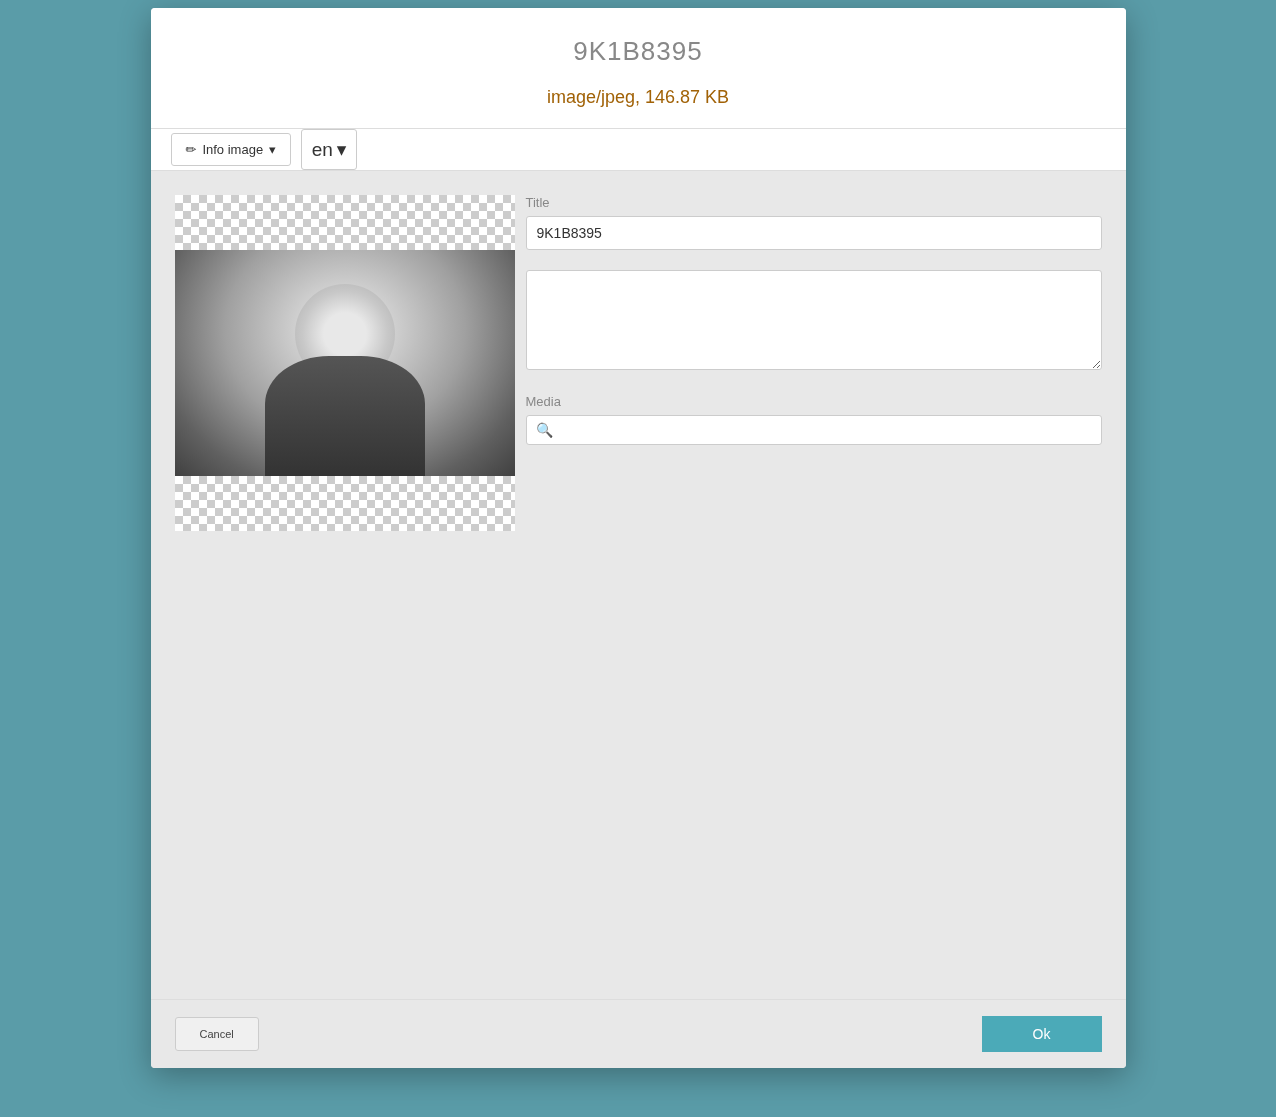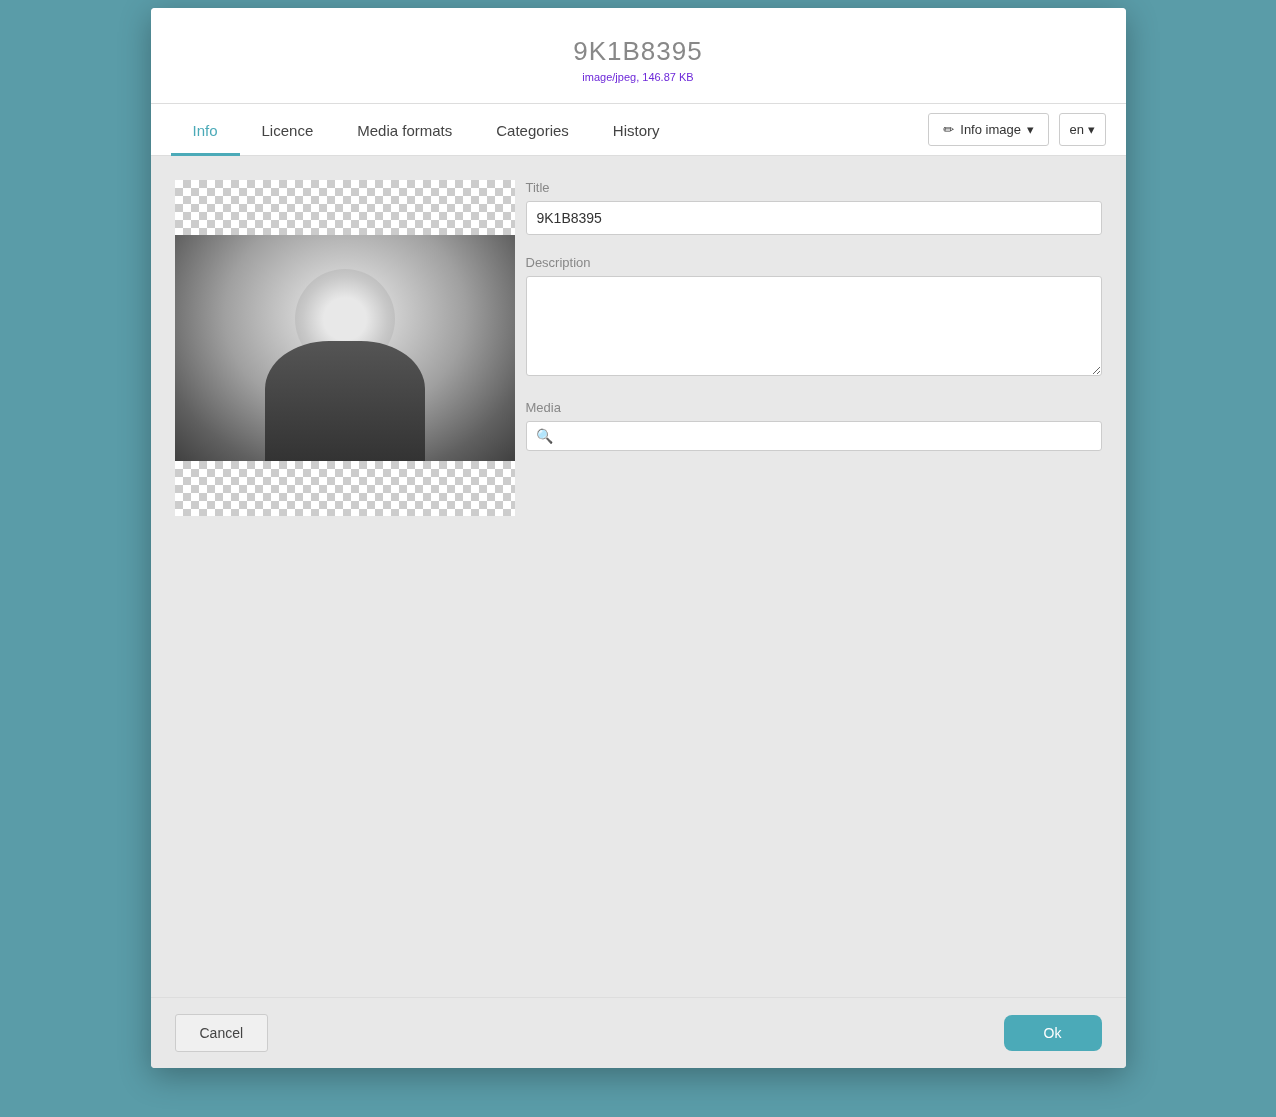--- a/index.html
+++ b/index.html
@@ -32,23 +32,23 @@
       padding: 28px 20px 20px;
       border-bottom: 1px solid #ddd;
     }
     .modal-title {
       font-size: 26px;
       color: #888;
       font-weight: 400;
       letter-spacing: 1px;
     }
     .modal-subtitle {
-      font-size: 11px;
-      color: #6d28d9;
-      margin-top: 4px;
+      font-size: 18px;
+      color: #a16207;
+      margin-top: 20px;
     }
 
     
     .tabs-bar {
       background: #fff;
       display: flex;
       align-items: center;
       padding: 0 20px;
       border-bottom: 1px solid #ddd;
     }
@@ -89,21 +89,21 @@
     }
 
     .lang-select {
       display: flex;
       align-items: center;
       gap: 4px;
       padding: 8px 10px;
       border: 1px solid #ccc;
       border-radius: 3px;
       background: #fff;
-      font-size: 13px;
+      font-size: 19px;
       color: #333;
       cursor: pointer;
     }
 
     
     .modal-body {
       display: flex;
       gap: 11px;
       padding: 24px 24px;
     }
@@ -258,53 +258,46 @@
       align-items: center;
       background: #e8e8e8;
       border-top: 1px solid #ddd;
     }
 
     .btn-cancel {
       padding: 10px 24px;
       border: 1px solid #ccc;
       border-radius: 3px;
       background: #f0f0f0;
-      font-size: 14px;
+      font-size: 11px;
       color: #444;
       cursor: pointer;
     }
 
     .btn-ok {
-      padding: 10px 40px;
+      padding: 10px 51px;
       border: none;
-      border-radius: 8px;
+      border-radius: 0;
       background: #4baab8;
       font-size: 14px;
       color: #fff;
       cursor: pointer;
     }
   </style>
 </head>
 <body>
 
 <div class="modal-overlay">
 
   <div class="modal-header">
     <div class="modal-title">9K1B8395</div>
     <div class="modal-subtitle">image/jpeg, 146.87 KB</div>
   </div>
 
   <div class="tabs-bar">
-    <div class="tabs-list">
-      <div class="tab active">Info</div>
-      <div class="tab">Licence</div>
-      <div class="tab">Media formats</div>
-      <div class="tab">Categories</div>
-      <div class="tab">History</div>
-    </div>
     <div class="tabs-actions">
       <button class="btn-edit-image">
         <span>✏</span>
         <span>Info image</span>
         <span>▾</span>
       </button>
       <div class="lang-select">
         <span>en</span>
         <span>▾</span>
       </div>
@@ -324,21 +317,20 @@
     </div>
 
     <div class="form-section">
 
       <div class="field-group">
         <label class="field-label">Title</label>
         <input class="field-input" type="text" value="9K1B8395" style="">
       </div>
 
       <div class="field-group">
-        <label class="field-label">Description</label>
         <textarea class="field-textarea" style=""></textarea>
       </div>
 
       <div class="field-group">
         <label class="field-label">Media</label>
         <div class="tags-input-wrapper">
           <span class="search-icon-small">🔍</span>
           <input class="tags-input" type="text" style="">
         </div>
       </div>

